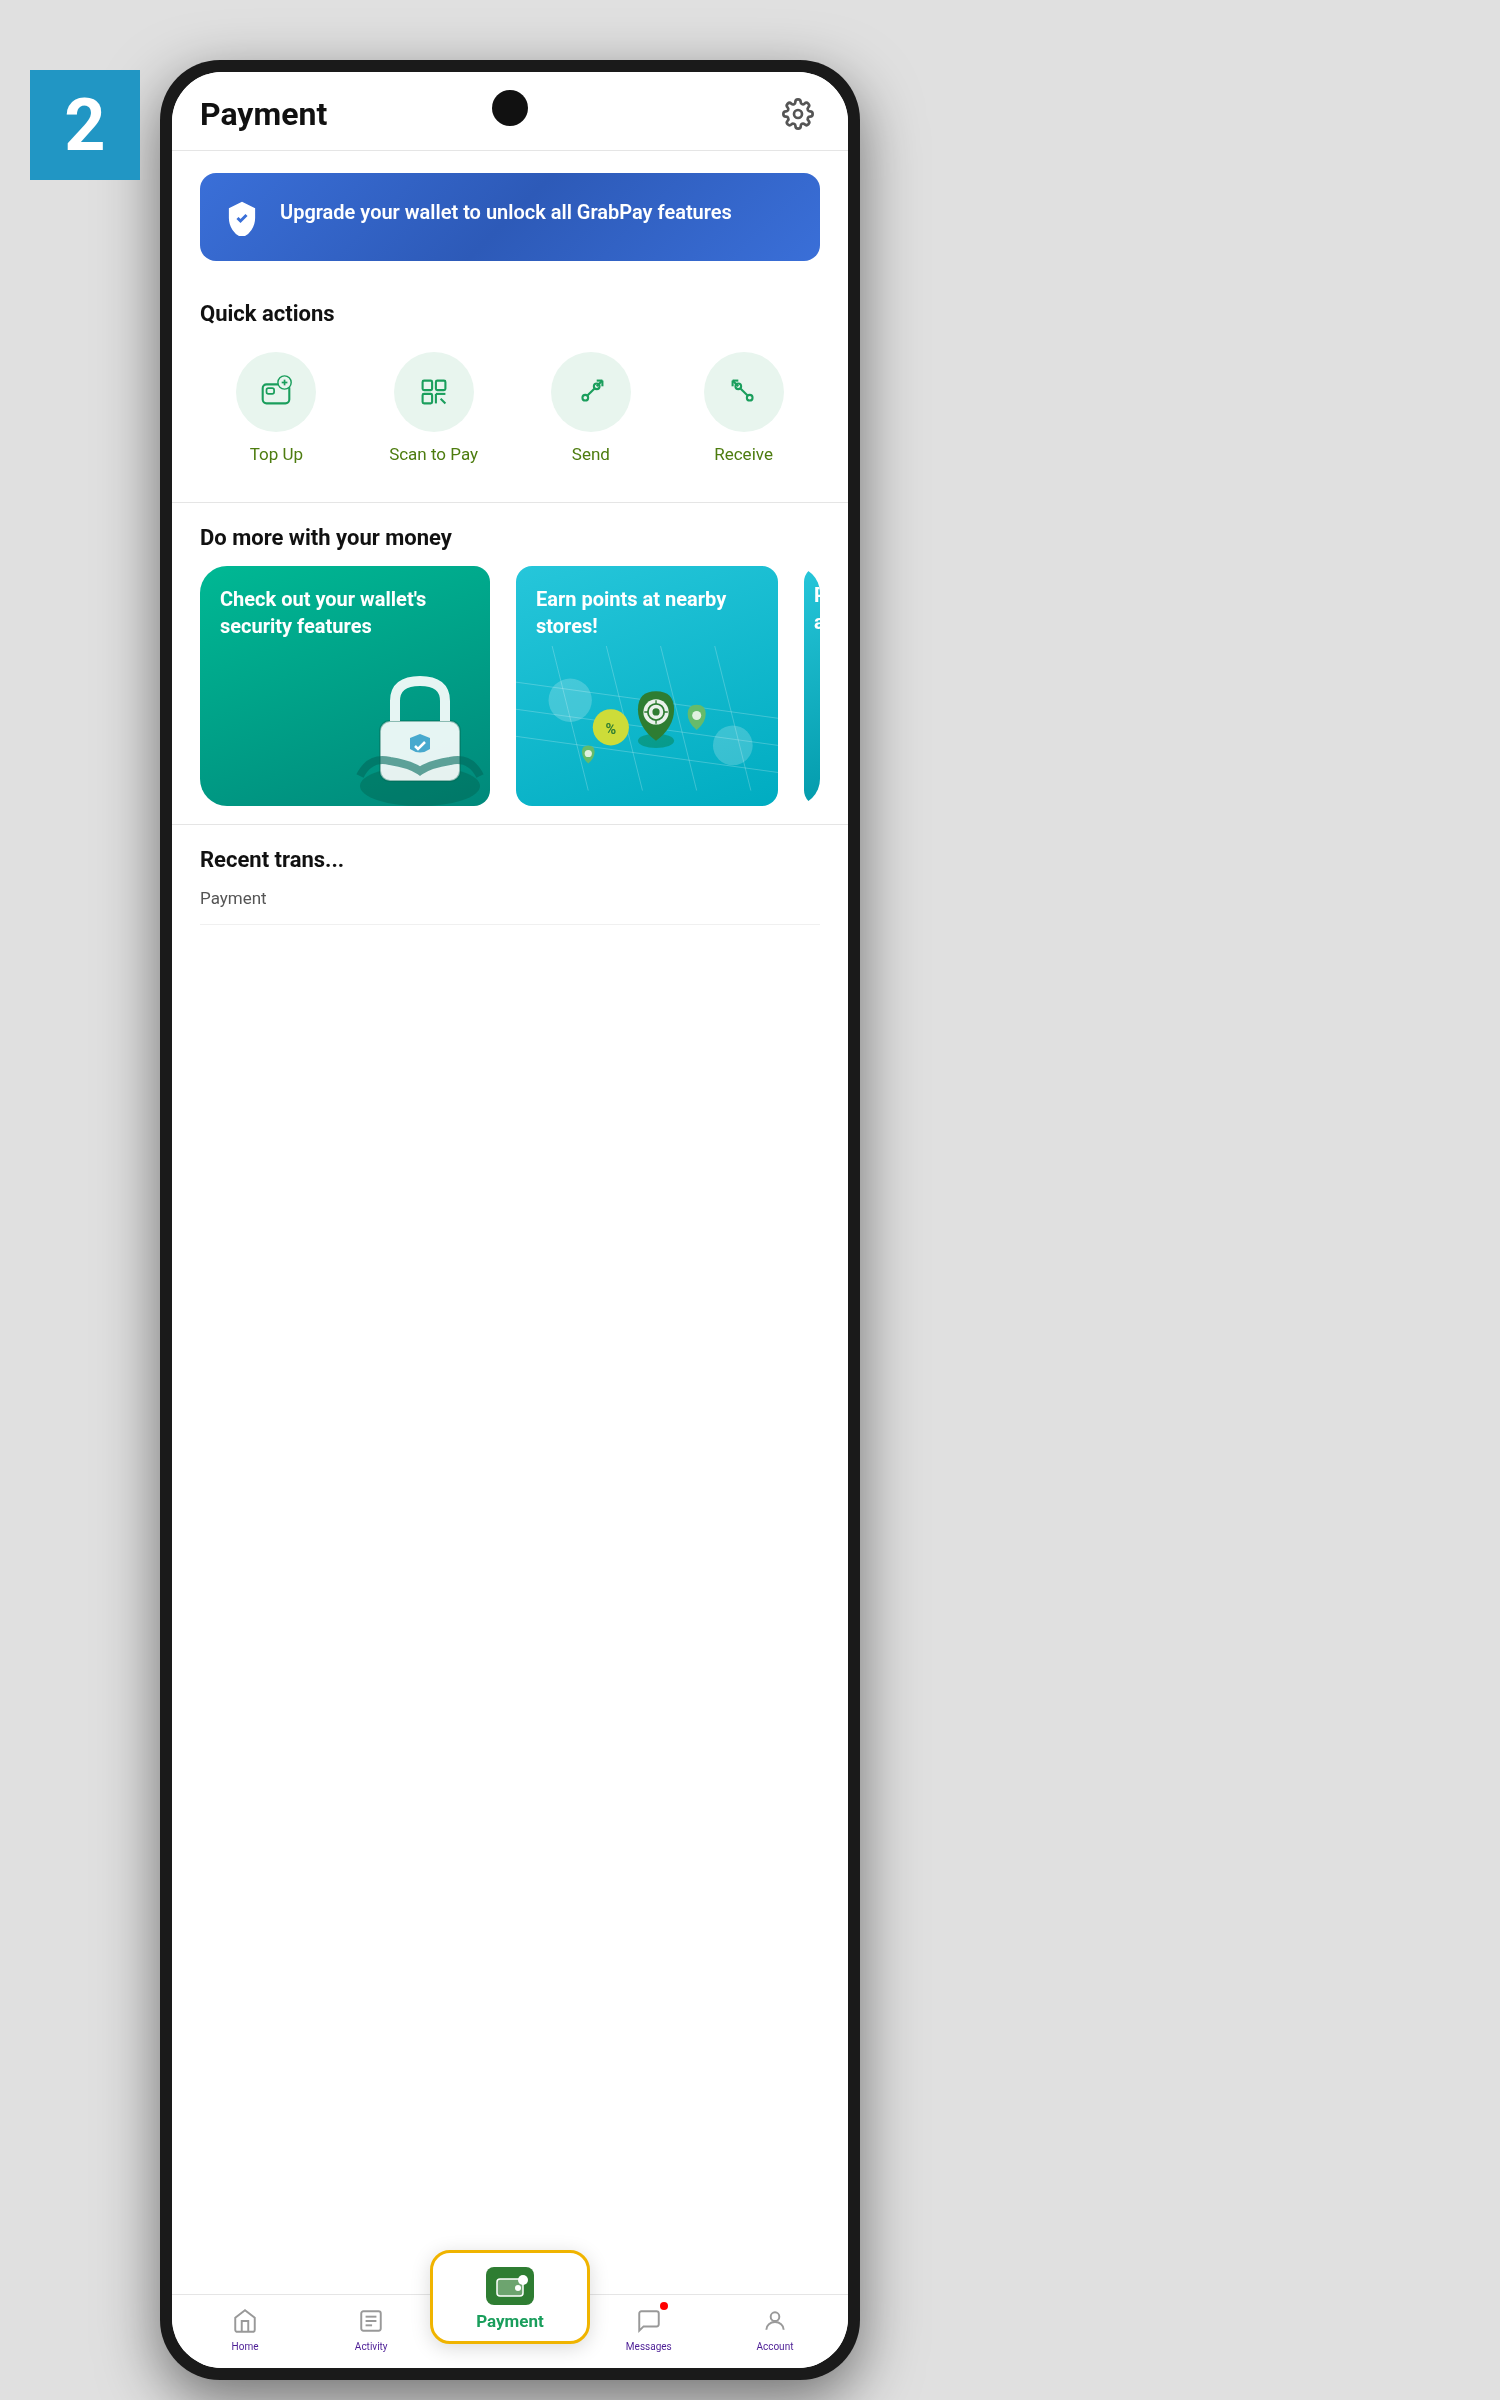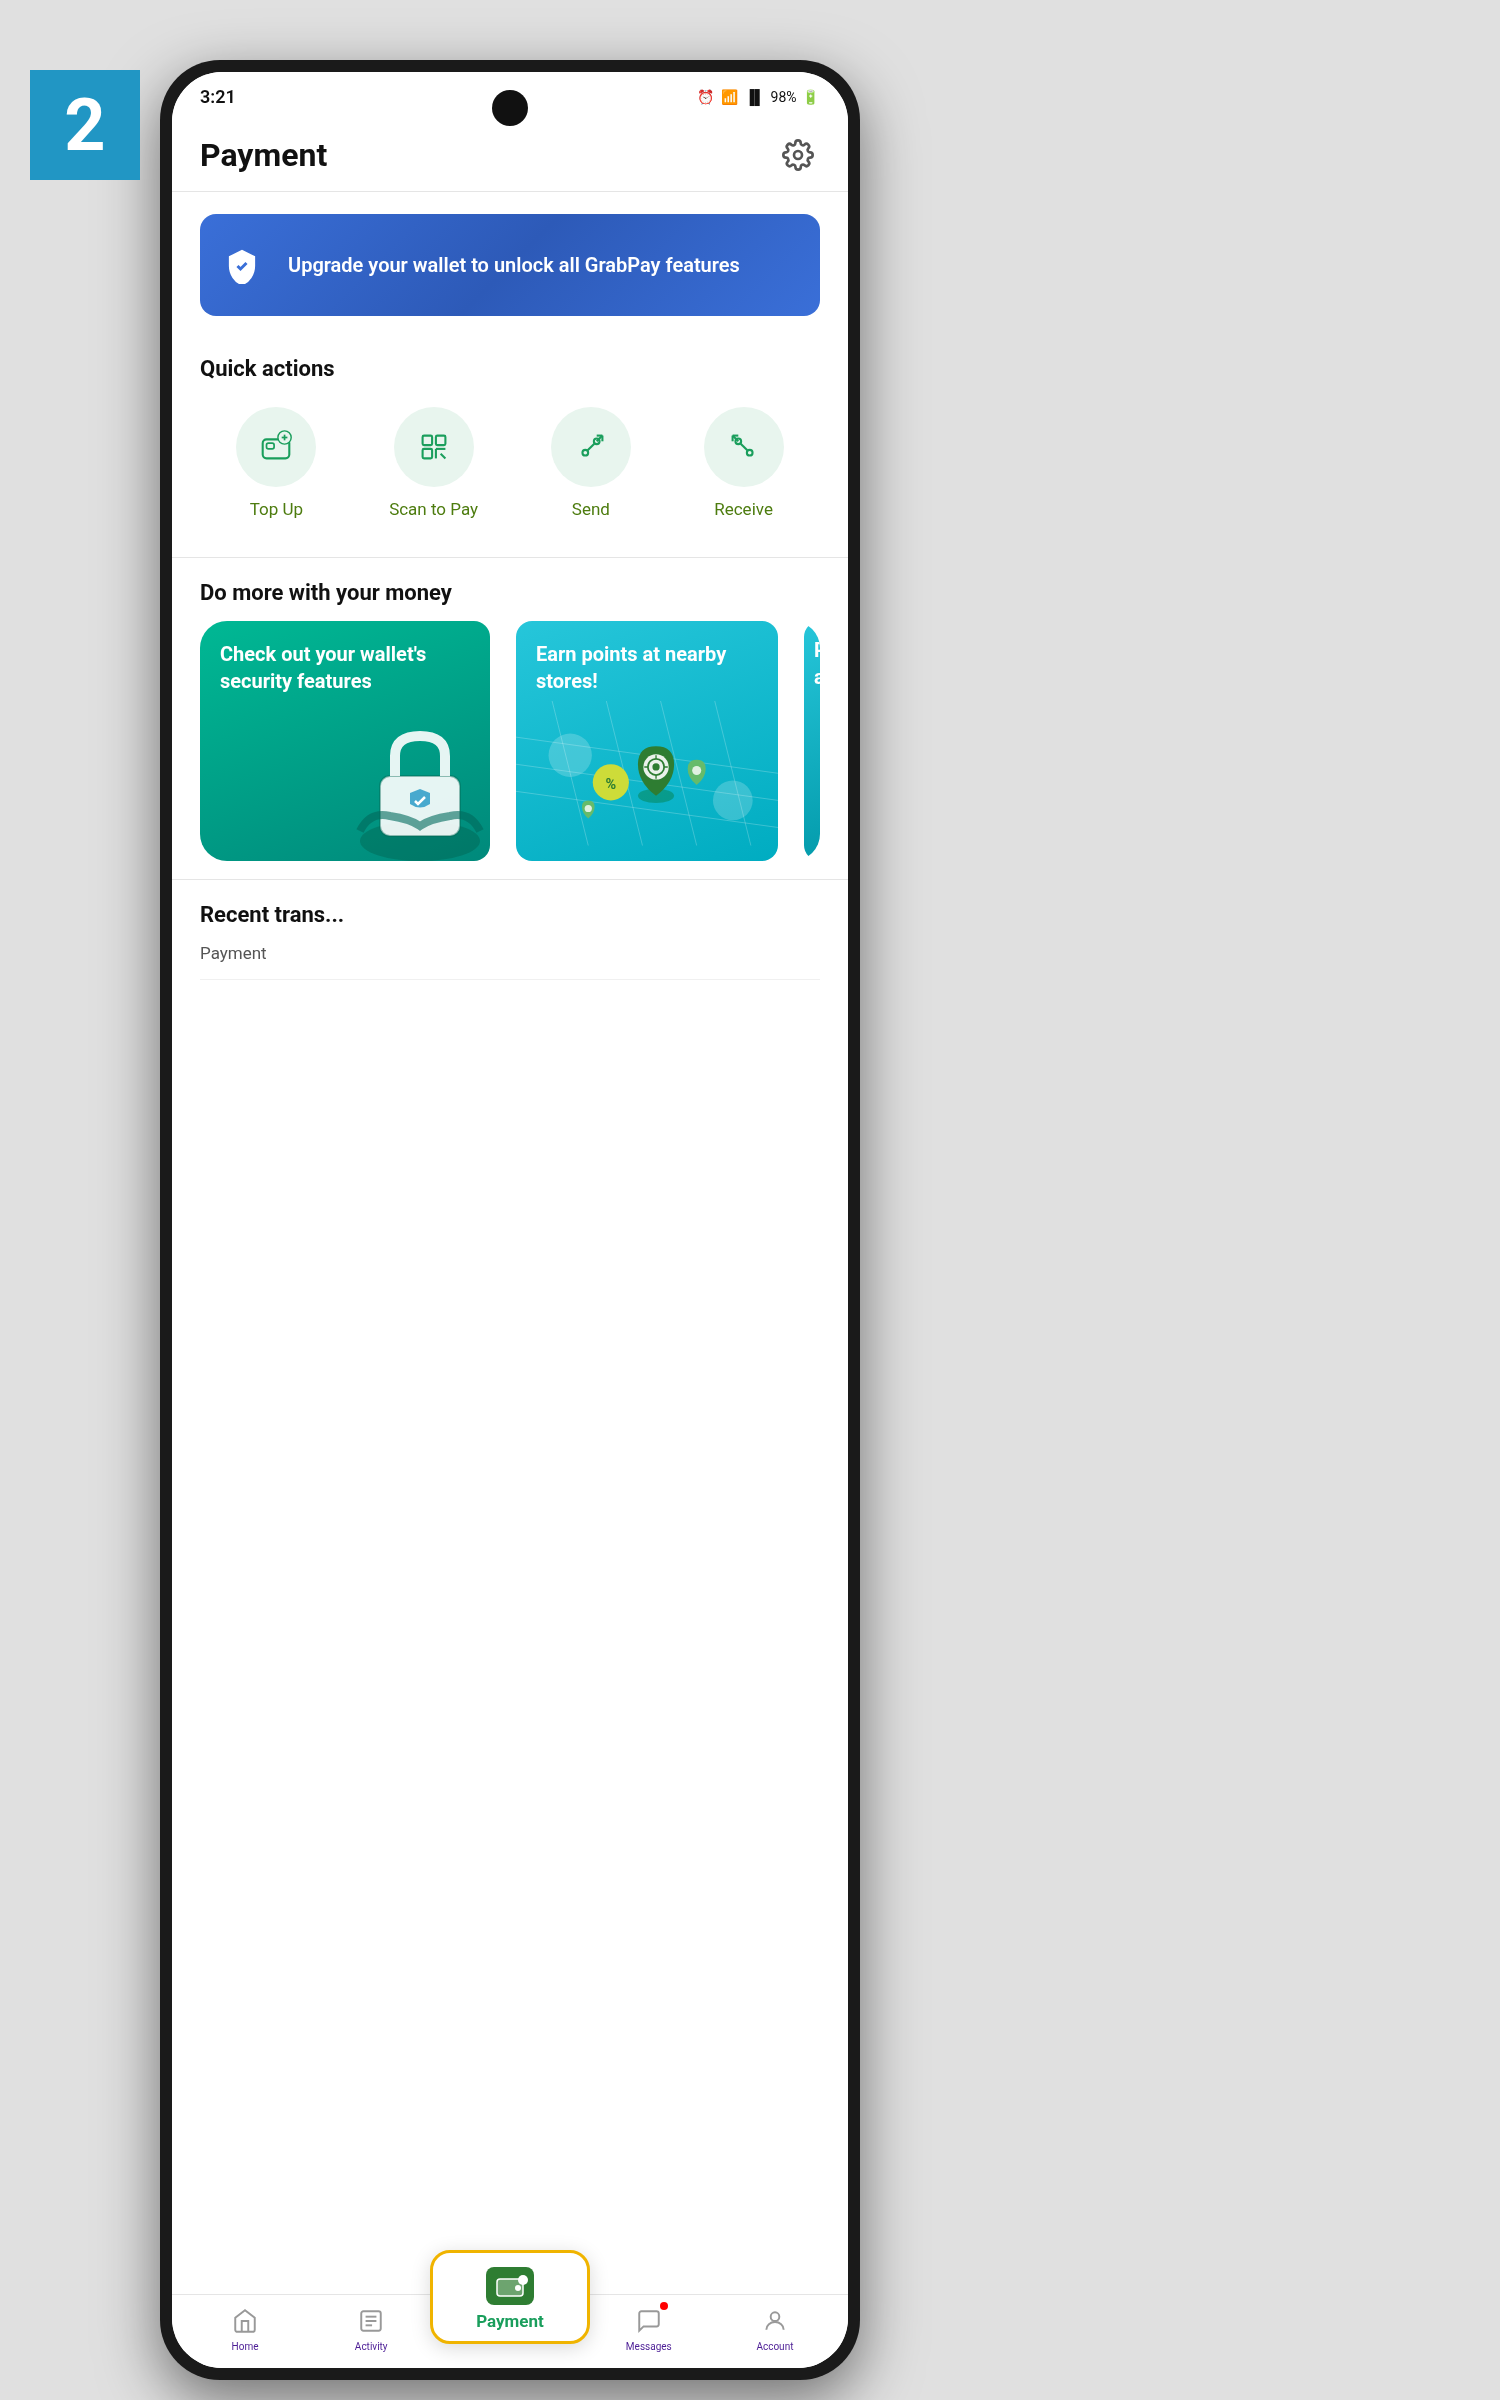--- a/index.html
+++ b/index.html
@@ -147,24 +147,24 @@
       font-size: 22px;
       font-weight: 700;
       color: #111;
       margin-bottom: 16px;
     }
 
     
     .upgrade-banner {
       background: linear-gradient(135deg, #3a6fd8 0%, #2d5ab8 50%, #3a6fd8 100%);
       border-radius: 16px;
-      padding: 32px 24px;
-      display: flex;
-      align-items: center;
-      gap: 28px;
+      padding: 25px 24px;
+      display: flex;
+      align-items: flex-start;
+      gap: 20px;
       color: white;
     }
     .banner-icon {
       width: 36px;
       height: 36px;
       flex-shrink: 0;
       margin-top: 2px;
     }
     .banner-text {
       font-size: 20px;
@@ -394,30 +394,20 @@
 
   <div class="step-badge">
     <span>2</span>
   </div>
 
   <div class="phone-frame">
     <div class="phone-screen">
 
       <div class="camera-notch"></div>
 
-      <div class="status-bar">
-        <span class="status-time">3:21</span>
-        <div class="status-icons">
-          <span>⏰</span>
-          <span>📶</span>
-          <span>▐▌</span>
-          <span>98%</span>
-          <span>🔋</span>
-        </div>
-      </div>
 
       <div class="screen-content">
 
         <div class="app-header">
           <span class="app-title">Payment</span>
           <div class="gear-btn">
             <svg class="gear-icon-svg" viewBox="0 0 24 24" fill="none" stroke="#555" stroke-width="2">
               <circle cx="12" cy="12" r="3"></circle>
               <path d="M19.4 15a1.65 1.65 0 0 0 .33 1.82l.06.06a2 2 0 0 1-2.83 2.83l-.06-.06a1.65 1.65 0 0 0-1.82-.33 1.65 1.65 0 0 0-1 1.51V21a2 2 0 0 1-4 0v-.09A1.65 1.65 0 0 0 9 19.4a1.65 1.65 0 0 0-1.82.33l-.06.06a2 2 0 0 1-2.83-2.83l.06-.06A1.65 1.65 0 0 0 4.68 15a1.65 1.65 0 0 0-1.51-1H3a2 2 0 0 1 0-4h.09A1.65 1.65 0 0 0 4.6 9a1.65 1.65 0 0 0-.33-1.82l-.06-.06a2 2 0 0 1 2.83-2.83l.06.06A1.65 1.65 0 0 0 9 4.68a1.65 1.65 0 0 0 1-1.51V3a2 2 0 0 1 4 0v.09a1.65 1.65 0 0 0 1 1.51 1.65 1.65 0 0 0 1.82-.33l.06-.06a2 2 0 0 1 2.83 2.83l-.06.06A1.65 1.65 0 0 0 19.4 9a1.65 1.65 0 0 0 1.51 1H21a2 2 0 0 1 0 4h-.09a1.65 1.65 0 0 0-1.51 1z"></path>
             </svg>

